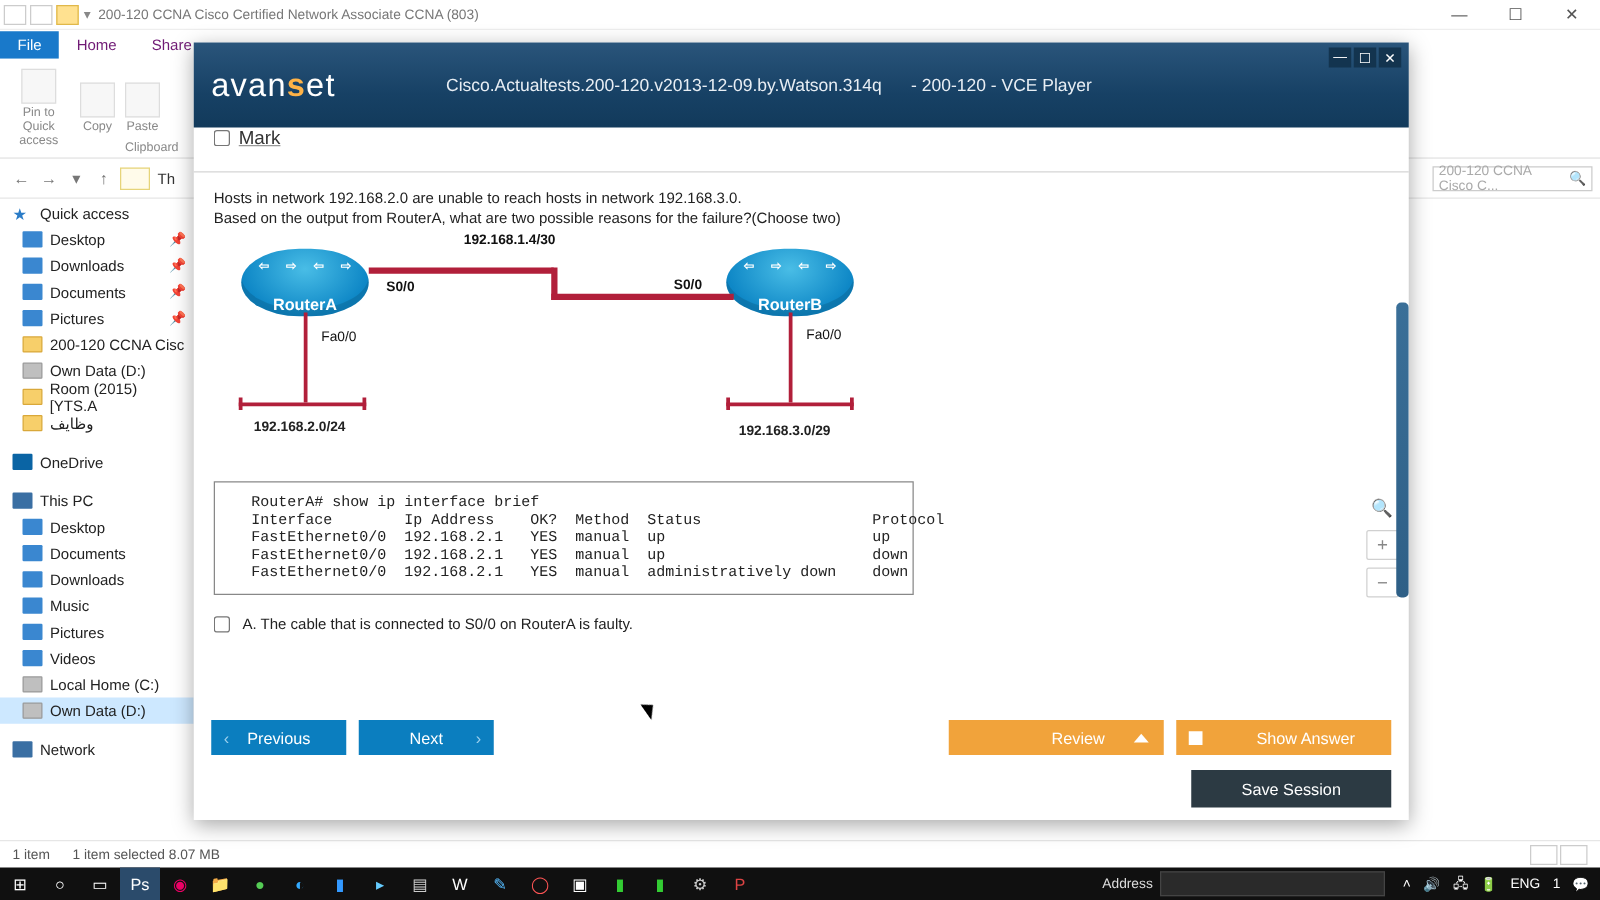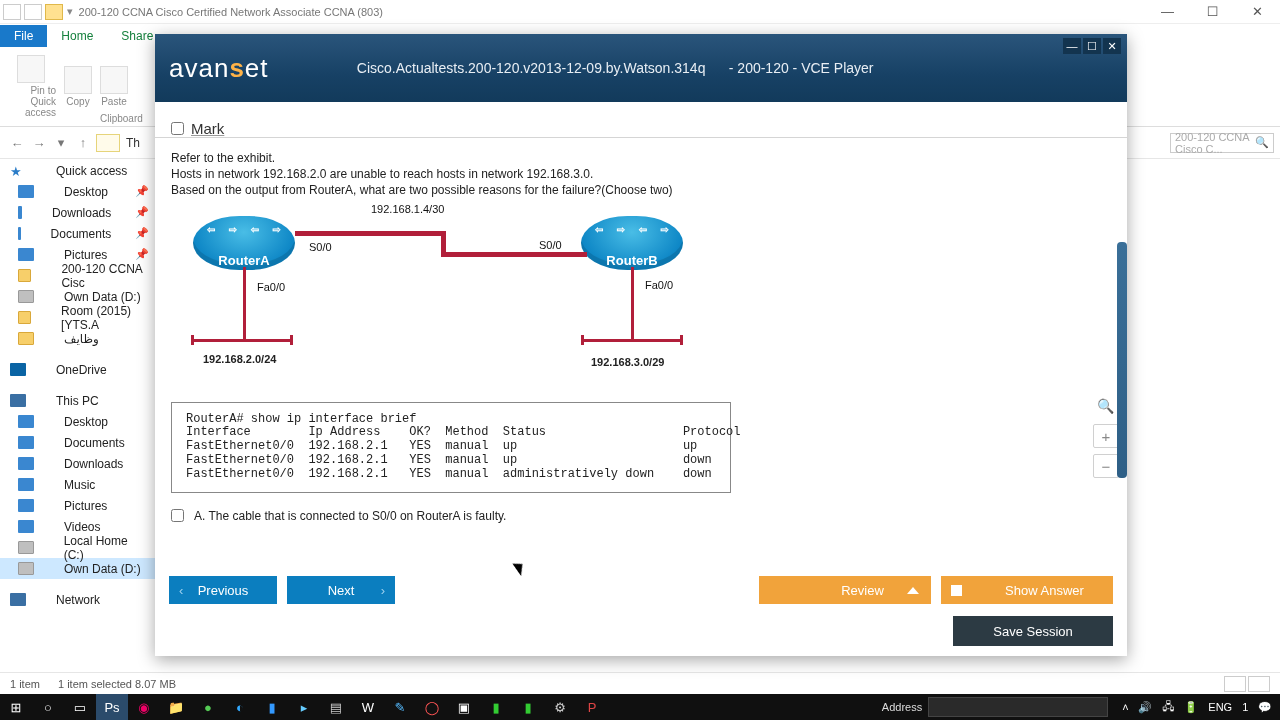--- a/index.html
+++ b/index.html
@@ -8,35 +8,35 @@
 
 .explorer-title { position: absolute; top: 0; left: 0; right: 0; height: 24px; background: #fff; display: flex; align-items: center; font-size: 11px; color: #666; border-bottom: 1px solid #eee; }
 .explorer-title .etab { width:18px; height:16px; border:1px solid #ccc; margin-left:3px; background:#fff; }
 .explorer-title .etab.sel { background:#ffe190; border-color:#e0b84a; }
 .explorer-title .etitle { margin-left: 6px; color:#777; }
 .explorer-title .wctrls { margin-left: auto; display:flex; }
 .explorer-title .wctrls span { width:45px; height:22px; display:flex; align-items:center; justify-content:center; font-size:13px; color:#555; }
 
 .ribbon-tabs { position:absolute; top:24px; left:0; right:0; height:23px; background:#fff; display:flex; align-items:flex-end; font-size:12px; }
 .ribbon-tabs .file { background:#1979ca; color:#fff; padding:4px 14px; }
-.ribbon-tabs .tab { padding:4px 14px; color:#15803d; }
+.ribbon-tabs .tab { padding:4px 14px; color:#701a75; }
 
 .ribbon { position:absolute; top:47px; left:0; right:0; height:80px; background:#fff; border-bottom:1px solid #ddd; display:flex; align-items:center; padding:4px 6px; }
 .ribbon .grp { display:flex; flex-direction:column; align-items:center; margin-right:8px; font-size:10px; color:#888; }
 .ribbon .grp .ic { width:28px; height:28px; border:1px solid #ddd; margin-bottom:2px; background:#f7f7f7; }
 .ribbon .grplabel { position:absolute; bottom:2px; left:100px; font-size:10px; color:#888; }
 
 .nav-bar { position:absolute; top:127px; left:0; right:0; height:32px; background:#fff; border-bottom:1px solid #e6e6e6; display:flex; align-items:center; padding:0 6px; font-size:12px; }
 .nav-bar .arrow { width:22px; display:flex; justify-content:center; color:#777; font-size:13px; }
 .nav-bar .path { flex:0 0 24px; background:#fffbea; border:1px solid #e6d47a; margin:0 2px; height:18px; }
 .nav-bar .crumb { margin-left:4px; color:#333; }
-.nav-bar .searchbox { margin-left:auto; width:104px; border:1px solid #ccc; height:20px; font-size:11px; color:#aaa; padding-left:4px; display:flex; align-items:center; }
+.nav-bar .searchbox { margin-left:auto; width:128px; border:1px solid #ccc; height:20px; font-size:11px; color:#aaa; padding-left:4px; display:flex; align-items:center; }
 
 .tree { position:absolute; top:160px; left:0; width:155px; bottom:40px; background:#fff; font-size:12px; color:#222; overflow:hidden; }
-.tree .node { display:flex; align-items:center; padding:2px 6px 2px 18px; height:21px;gap:24px; }
+.tree .node { display:flex; align-items:center; padding:2px 6px 2px 18px; height:21px; }
 .tree .node.top { padding-left:10px; font-weight:400; }
 .tree .node.sel { background:#cde8ff; }
 .tree .ic { width:16px; height:13px; margin-right:6px; border-radius:1px; }
 .tree .ic.folder { background:#f7cf6a; border:1px solid #d9a83a; }
 .tree .ic.blue { background:#3a87d0; }
 .tree .ic.drive { background:#bfbfbf; border:1px solid #999; }
 .tree .ic.star { background:none; }
 .tree .ic.star::before { content:"★"; color:#2b7cc7; font-size:13px; }
 .tree .pin { margin-left:auto; color:#bbb; font-size:11px; }
 .tree .sep { height:10px; }
@@ -54,61 +54,61 @@
 
 
 .vce { position:absolute; top:34px; left:155px; width:972px; height:622px; background:#fff; box-shadow:0 4px 16px rgba(0,0,0,.35); display:flex; flex-direction:column; }
 .vce-title { height:68px; background:linear-gradient(#2a557b,#174165 60%,#123a5b); color:#fff; display:flex; align-items:center; padding:0 14px; position:relative; }
 .vce-title .brand { font-size:26px; letter-spacing:1px; font-weight:400; }
 .vce-title .brand b { color:#ffb347; font-weight:700; }
 .vce-title .doc { position:absolute; left:50%; transform:translateX(-55%); font-size:14px; color:#e8eef4; white-space:nowrap; }
 .vce-title .wc { position:absolute; top:4px; right:6px; display:flex; gap:2px; }
 .vce-title .wc span { width:18px; height:16px; background:#13344f; color:#fff; display:flex; align-items:center; justify-content:center; font-size:11px; cursor:pointer; }
 
-.vce-qbar { height:36px; border-bottom:1px solid #d5d5d5; display:flex; align-items:flex-end; padding:0 16px; font-size:15px; color:#333; }
+.vce-qbar { height:36px; border-bottom:1px solid #d5d5d5; display:flex; align-items:flex-start; padding:0 16px; font-size:15px; color:#333; }
 .vce-qbar .mark { display:flex; align-items:center; gap:7px; }
 .vce-qbar .mark input { width:13px; height:13px; }
 .vce-qbar .mark span { text-decoration:underline; text-decoration-color:#999; }
 .vce-qbar .qinfo { margin:0 auto; display:flex; align-items:center; gap:6px; }
 .vce-qbar .qinfo .num { border:1.5px solid #1f6aa6; padding:0 4px; border-radius:2px; color:#1a4f7d; font-weight:600; font-size:14px; }
 .vce-qbar .qlabel { font-weight:600; }
 
 .vce-body { flex:1; padding:12px 16px 6px 16px; font-size:12px; color:#222; overflow:hidden; position:relative; }
 .vce-body .qtext { line-height:1.35; margin-bottom:10px; }
 
 .diagram { position:relative; width:720px; height:185px; }
 .router { position:absolute; width:102px; height:54px; background:radial-gradient(ellipse at 50% 30%, #49bde6, #0e87c6 70%); border-radius:50%/55%; box-shadow:inset 0 -6px 0 rgba(0,0,0,.12); }
 .router .arrows { position:absolute; inset:8px 14px 18px 14px; display:flex; flex-wrap:wrap; justify-content:space-between; align-content:space-between; }
 .router .arrows span { color:#fff; font-size:10px; font-weight:700; }
 .router .rl { position:absolute; bottom:2px; left:0; right:0; text-align:center; color:#fff; font-weight:700; font-size:13px; }
 .routerA { left:22px; top:7px; }
 .routerB { left:410px; top:7px; }
 .link-h1 { position:absolute; top:22px; left:124px; width:148px; height:5px; background:#b11f3a; }
 .link-v { position:absolute; top:22px; left:270px; width:5px; height:26px; background:#b11f3a; }
 .link-h2 { position:absolute; top:43px; left:270px; width:146px; height:5px; background:#b11f3a; }
-.seriallabel { position:absolute; font-size:11px; font-weight:400; color:#111; }
+.seriallabel { position:absolute; font-size:11px; font-weight:700; color:#111; }
 .wan { top:-6px; left:200px; }
 .s0a { top:32px; left:138px; }
 .s0b { top:30px; left:368px; }
 .drop { position:absolute; width:3px; background:#b11f3a; }
 .dropA { top:58px; left:72px; height:72px; }
 .dropB { top:58px; left:460px; height:72px; }
 .bus { position:absolute; height:3px; background:#b11f3a; width:102px; }
 .busA { top:130px; left:20px; }
 .busB { top:130px; left:410px; }
 .bus::before, .bus::after { content:""; position:absolute; width:3px; height:10px; background:#b11f3a; top:-4px; }
 .bus::before { left:0; } .bus::after { right:0; }
 .falabel { position:absolute; font-size:11px; color:#111; }
 .faA { top:72px; left:86px; }
 .faB { top:70px; left:474px; }
 .net { position:absolute; font-size:11px; font-weight:600; }
 .netA { top:144px; left:32px; }
 .netB { top:147px; left:420px; }
 
-.cli { width:560px; border:1px solid #888; padding:10px 14px; font-family:"Courier New",monospace; font-size:12px; color:#222; white-space:pre; margin-top:8px; line-height:1.15; }
+.cli { width:560px; border:1px solid #888; padding:10px 29px; font-family:"Courier New",monospace; font-size:12px; color:#222; white-space:pre; margin-top:8px; line-height:1.15; }
 
 .answer { margin-top:16px; display:flex; align-items:center; gap:10px; font-size:12px; }
 .answer input { width:13px; height:13px; }
 
 .zoomtools { position:absolute; right:8px; bottom:92px; display:flex; flex-direction:column; gap:6px; }
 .zoomtools .zb { width:26px; height:24px; border:1px solid #d0d0d0; background:#fff; color:#888; display:flex; align-items:center; justify-content:center; font-size:15px; border-radius:2px; cursor:pointer; }
 .zoomtools .zb.mag { color:#bbb; font-size:14px; border:none; }
 
 .scrollbar { position:absolute; top:104px; right:0; width:10px; bottom:92px; background:linear-gradient(#3a6f98,#2e5f86); border-radius:4px; }
 
@@ -146,21 +146,21 @@
 
 <div class="ribbon-tabs">
   <div class="file">File</div>
   <div class="tab">Home</div>
   <div class="tab">Share</div>
 </div>
 
 <div class="ribbon">
   <div class="grp">
       <div class="ic"></div>
-      <span style="max-width:50px;text-align:right;">Pin to Quick access</span>
+      <span style="max-width:50px;text-align:center;">Pin to Quick access</span>
     </div>
   <div class="grp">
       <div class="ic"></div>
       <span>Copy</span>
     </div>
   <div class="grp">
       <div class="ic"></div>
       <span>Paste</span>
     </div>
   <div class="grplabel">Clipboard</div>
@@ -292,21 +292,20 @@
   <div class="vce-qbar">
     <label class="mark">
       <input type="checkbox" style="">
       <span>Mark</span>
     </label>
     <span style="width:40px;"></span>
   </div>
 
   <div class="vce-body">
     <div class="qtext">
-      <div>Refer to the exhibit.</div>
       <div>Hosts in network 192.168.2.0 are unable to reach hosts in network 192.168.3.0.</div>
       <div>Based on the output from RouterA, what are two possible reasons for the failure?(Choose two)</div>
     </div>
 
     <div class="diagram">
       <div class="seriallabel wan">192.168.1.4/30</div>
       <div class="router routerA">
         <div class="arrows">
             <span>⇦</span>
             <span>⇨</span>

